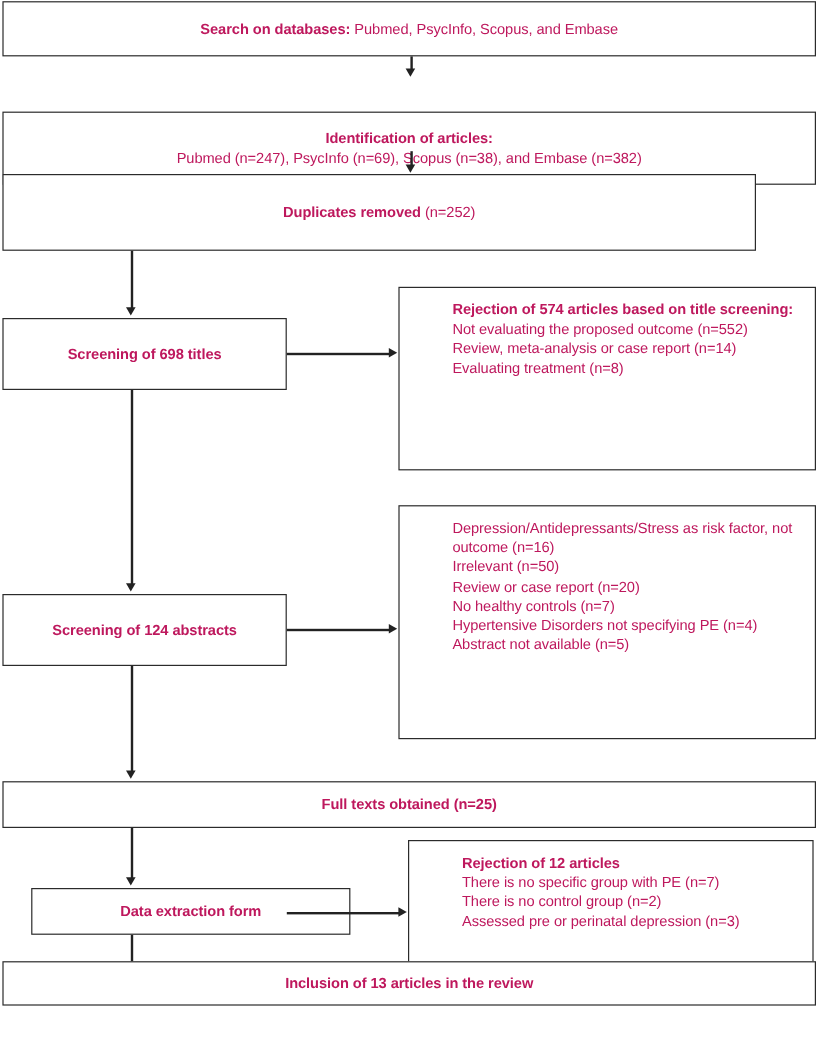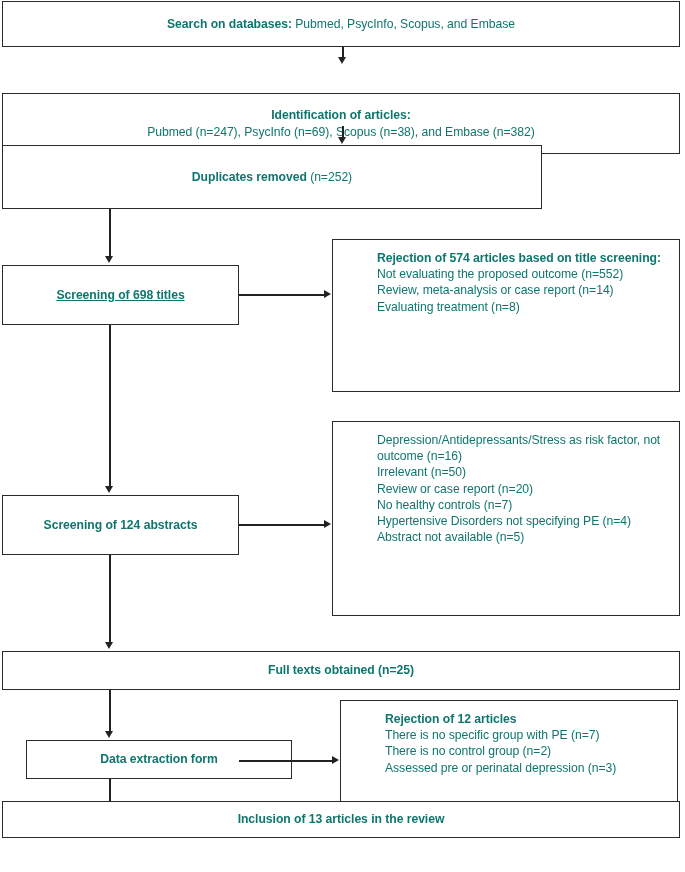--- a/index.html
+++ b/index.html
@@ -6,21 +6,21 @@
     margin: 0;
     padding: 0;
     background: #ffffff;
   }
   #canvas {
     position: relative;
     width: 685px;
     height: 872px;
     background: #ffffff;
     font-family: "Liberation Sans", sans-serif;
-    color: #0f766e;
+    color: #be185d;
     overflow: hidden;
   }
   .box {
     position: absolute;
     box-sizing: border-box;
     border: 1.5px solid #2b2b2b;
     background: #ffffff;
   }
   .box.center {
     display: flex;
@@ -93,30 +93,30 @@
   <div class="box center t" style="left:2px; top:65px; width:678px; height:61px;margin-top:28px;">
     <div>
       <div class="b">Identification of articles:</div>
       <div>Pubmed (n=247), PsycInfo (n=69), Scopus (n=38), and Embase (n=382)</div>
     </div>
   </div>
 
   <div class="vline" style="left:342px; top:126px; height:12px;"></div>
   <div class="arrow-down" style="left:338px; top:137px;"></div>
 
-  <div class="box center t" style="left:2px; top:145px; width:540px; height:64px;">
+  <div class="box center t" style="left:2px; top:145px; width:628px; height:64px;">
     <div>
       <span class="b">Duplicates removed</span><span> (n=252)</span>
     </div>
   </div>
 
   <div class="vline" style="left:109px; top:209px; height:48px;"></div>
   <div class="arrow-down" style="left:105px; top:256px;"></div>
 
-  <div class="box center t b" style="left:2px; top:265px; width:237px; height:60px;text-decoration:underline;">
+  <div class="box center t b" style="left:2px; top:265px; width:237px; height:60px;">
     <span>Screening of 698 titles</span>
   </div>
 
   <div class="hline" style="left:239px; top:294px; width:86px;"></div>
   <div class="arrow-right" style="left:324px; top:290px;"></div>
 
   <div class="box left t inner-pad" style="left:332px; top:239px; width:348px; height:153px;">
     <div class="b line-item">Rejection of 574 articles based on title screening:</div>
     <div class="line-item">Not evaluating the proposed outcome (n=552)</div>
     <div class="line-item">Review, meta-analysis or case report (n=14)</div>

